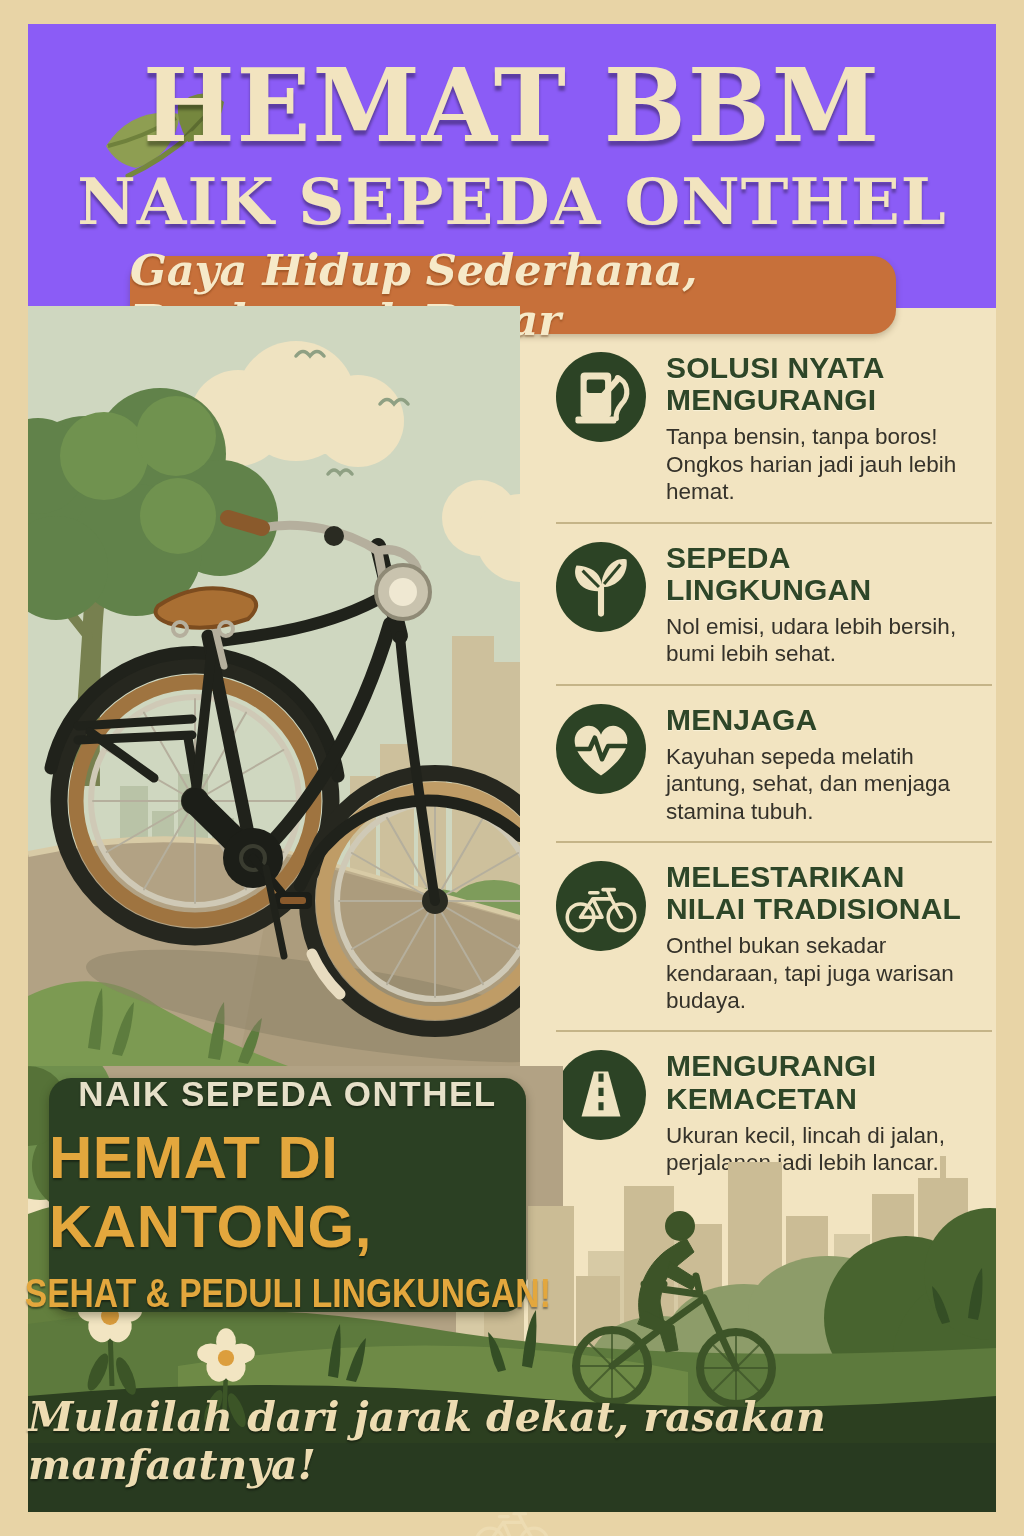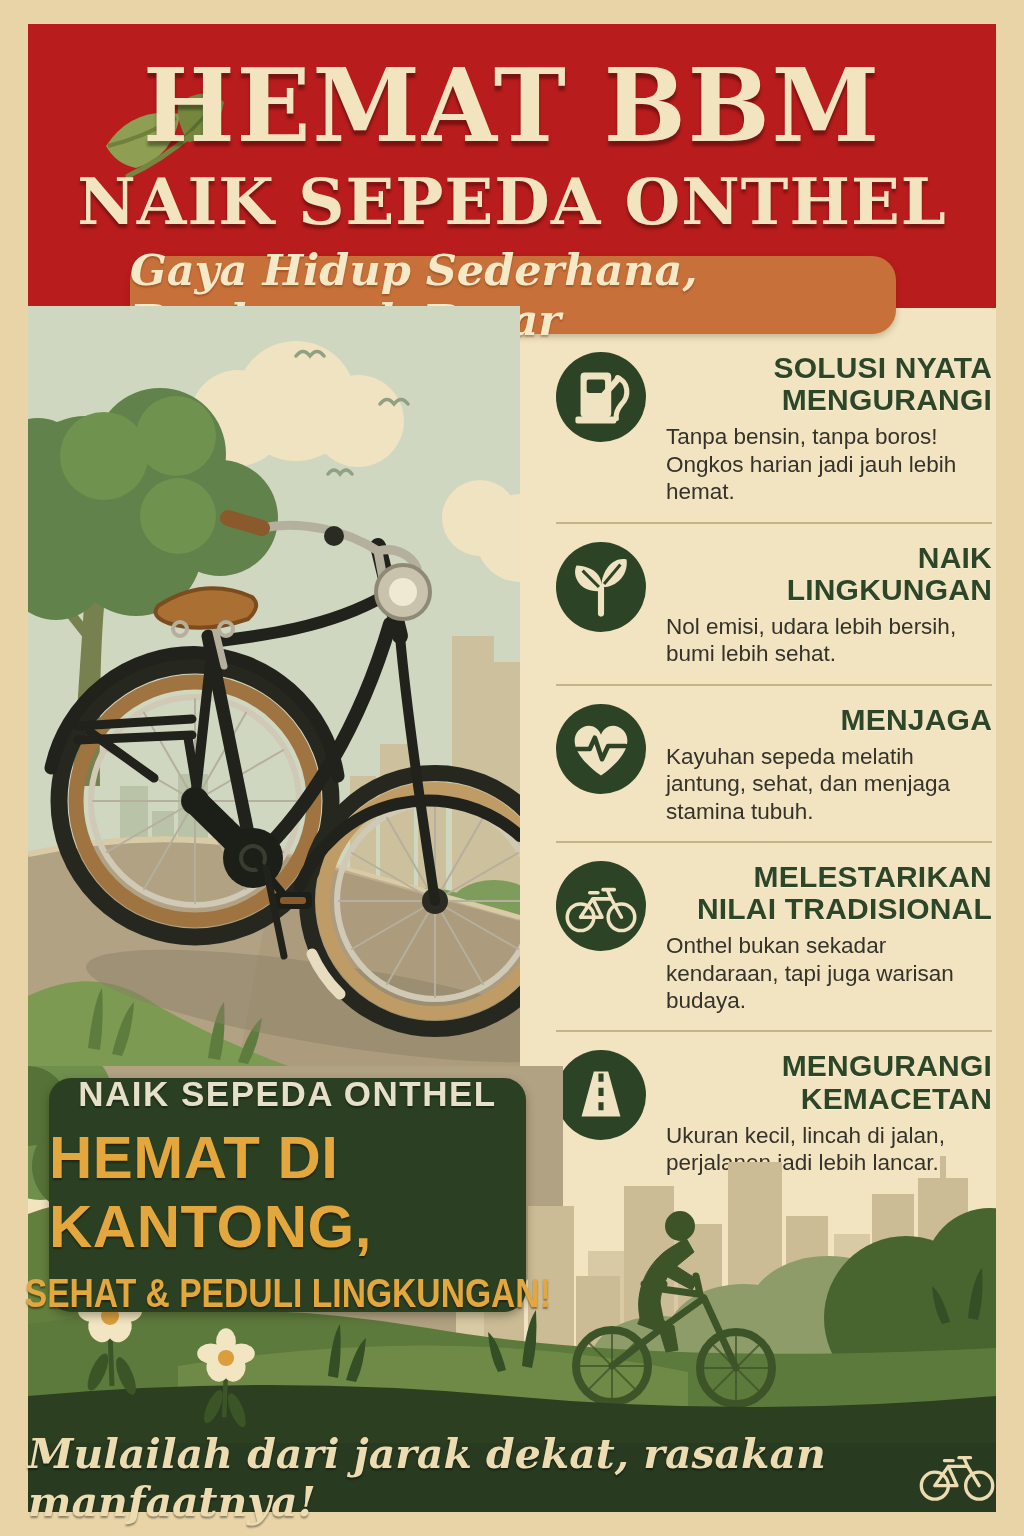--- a/index.html
+++ b/index.html
@@ -1,56 +1,56 @@
 <!DOCTYPE html>
 <html><head>
 <meta charset="utf-8">
 <style>
   html,body{margin:0;padding:0;background:#cfc0a0;}
   .poster{position:relative;width:1024px;height:1536px;background:#e8d4a6;overflow:hidden;
           font-family:"Liberation Sans",sans-serif;}
   .inner{position:absolute;left:28px;top:24px;width:968px;height:1488px;background:#f2e4c1;}
   
-  .header{position:absolute;left:28px;top:24px;width:968px;height:284px;background:#b91c1c;}
+  .header{position:absolute;left:28px;top:24px;width:968px;height:284px;background:#8b5cf6;}
   .leaf{position:absolute;left:64px;top:52px;}
   .h-title1{position:absolute;left:0;top:34px;width:100%;text-align:center;
     font-family:"DejaVu Serif",serif;font-weight:bold;font-size:97px;line-height:1;
     color:#f2e4bf;letter-spacing:2px;text-shadow:0 4px 3px rgba(0,0,0,.35);transform:scaleY(1.04);}
   .h-title2{position:absolute;left:0;top:146px;width:100%;text-align:center;
     font-family:"DejaVu Serif",serif;font-weight:bold;font-size:64px;line-height:1;
     color:#f2e4bf;letter-spacing:1px;text-shadow:0 4px 3px rgba(0,0,0,.35);}
   .ribbon{position:absolute;left:130px;top:256px;width:766px;height:78px;background:#c7703a;
     border-radius:24px;display:flex;align-items:center;justify-content:center;
     box-shadow:0 3px 6px rgba(60,40,10,.25);}
   .script{font-family:"DejaVu Serif",serif;font-style:italic;font-weight:bold;}
   .ribbon-text{font-size:43px;color:#f6e9c8;text-shadow:0 2px 2px rgba(90,40,0,.35);}
   
   .illustration{position:absolute;left:28px;top:306px;width:492px;height:760px;}
   
   .benefits{position:absolute;left:556px;top:352px;width:436px;}
   .b-item{display:flex;gap:20px;align-items:flex-start;}
   .b-icon{flex:0 0 90px;}
   .b-title{font-size:30px;font-weight:bold;color:#2e4628;line-height:1.07;letter-spacing:.2px;
     text-shadow:0 1px 1px rgba(255,255,240,.5);}
-  .b-title span{display:block;text-align:right;}
+  .b-title span{display:block;}
   .b-body{margin-top:7px;font-size:22.5px;line-height:1.22;color:#35322a;}
   .divider{border:0;border-top:2px solid #c5b488;margin:16px 0 18px 0;}
   
   .scene{position:absolute;left:28px;top:1066px;width:968px;height:377px;}
   
   .msgbox{position:absolute;left:49px;top:1078px;width:477px;height:234px;background:#2b4023;
     border-radius:22px;display:flex;flex-direction:column;justify-content:center;align-items:center;
     gap:9px;box-shadow:0 4px 10px rgba(30,30,10,.35);}
   .m1{font-size:35px;font-weight:bold;color:#e6e0c8;letter-spacing:1.5px;text-shadow:0 2px 2px rgba(0,0,0,.4);}
   .m2{font-size:60px;font-weight:bold;color:#e3a73d;letter-spacing:.5px;text-shadow:0 2px 2px rgba(0,0,0,.4);}
   .m3{font-size:41px;font-weight:bold;color:#e3a73d;display:inline-block;transform:scaleX(.82);
     white-space:nowrap;text-shadow:0 2px 2px rgba(0,0,0,.4);}
   
   .footer{position:absolute;left:28px;top:1443px;width:968px;height:69px;background:#283a20;
-    display:flex;align-items:center;justify-content:center;gap:16px;}
+    display:flex;align-items:center;justify-content:center;gap:16px;flex-direction:column;}
   .footer-text{font-size:41px;color:#eddcb2;text-shadow:0 2px 2px rgba(0,0,0,.4);}
 </style>
 </head>
 <body>
 
 <div class="poster">
   <div class="inner"></div>
 
   <div class="header">
     <span class="leaf">
@@ -271,21 +271,21 @@
           <circle cx="44" cy="44" r="44" fill="#2c4325"></circle>
           <path d="M44 70 L44 44" stroke="#efe3c1" stroke-width="6" stroke-linecap="round"></path>
           <path d="M44 48 C 24 50, 15 34, 20 23 C 38 24, 47 34, 44 48 Z" fill="#efe3c1"></path>
           <path d="M26 28 L42 44" stroke="#2c4325" stroke-width="3"></path>
           <path d="M44 44 C 45 25, 58 14, 69 17 C 71 33, 58 45, 44 44 Z" fill="#efe3c1"></path>
           <path d="M63 22 L47 41" stroke="#2c4325" stroke-width="3"></path>
         </svg>
       </span>
       <div>
         <div class="b-title">
-          <span>NAIK</span>
+          <span>SEPEDA</span>
           <span>LINGKUNGAN</span>
         </div>
         <div class="b-body">Nol emisi, udara lebih bersih, bumi lebih sehat.</div>
       </div>
     </div>
     <hr class="divider">
 
     <div class="b-item">
       <span class="b-icon">
         <svg width="90" height="90" viewBox="0 0 88 88">

